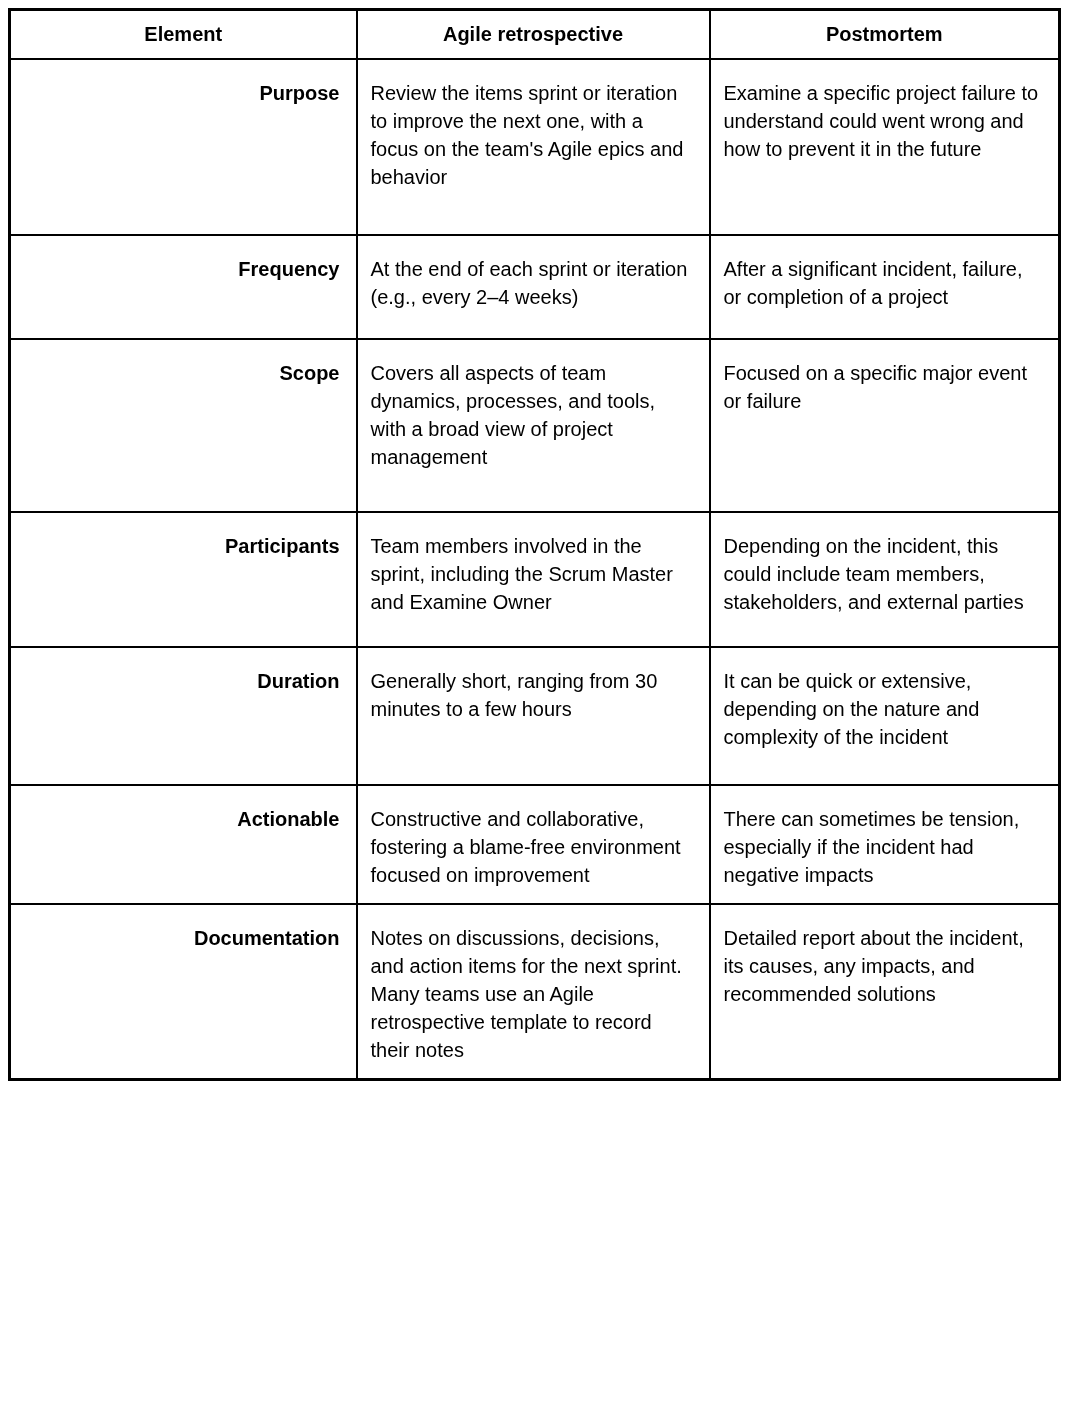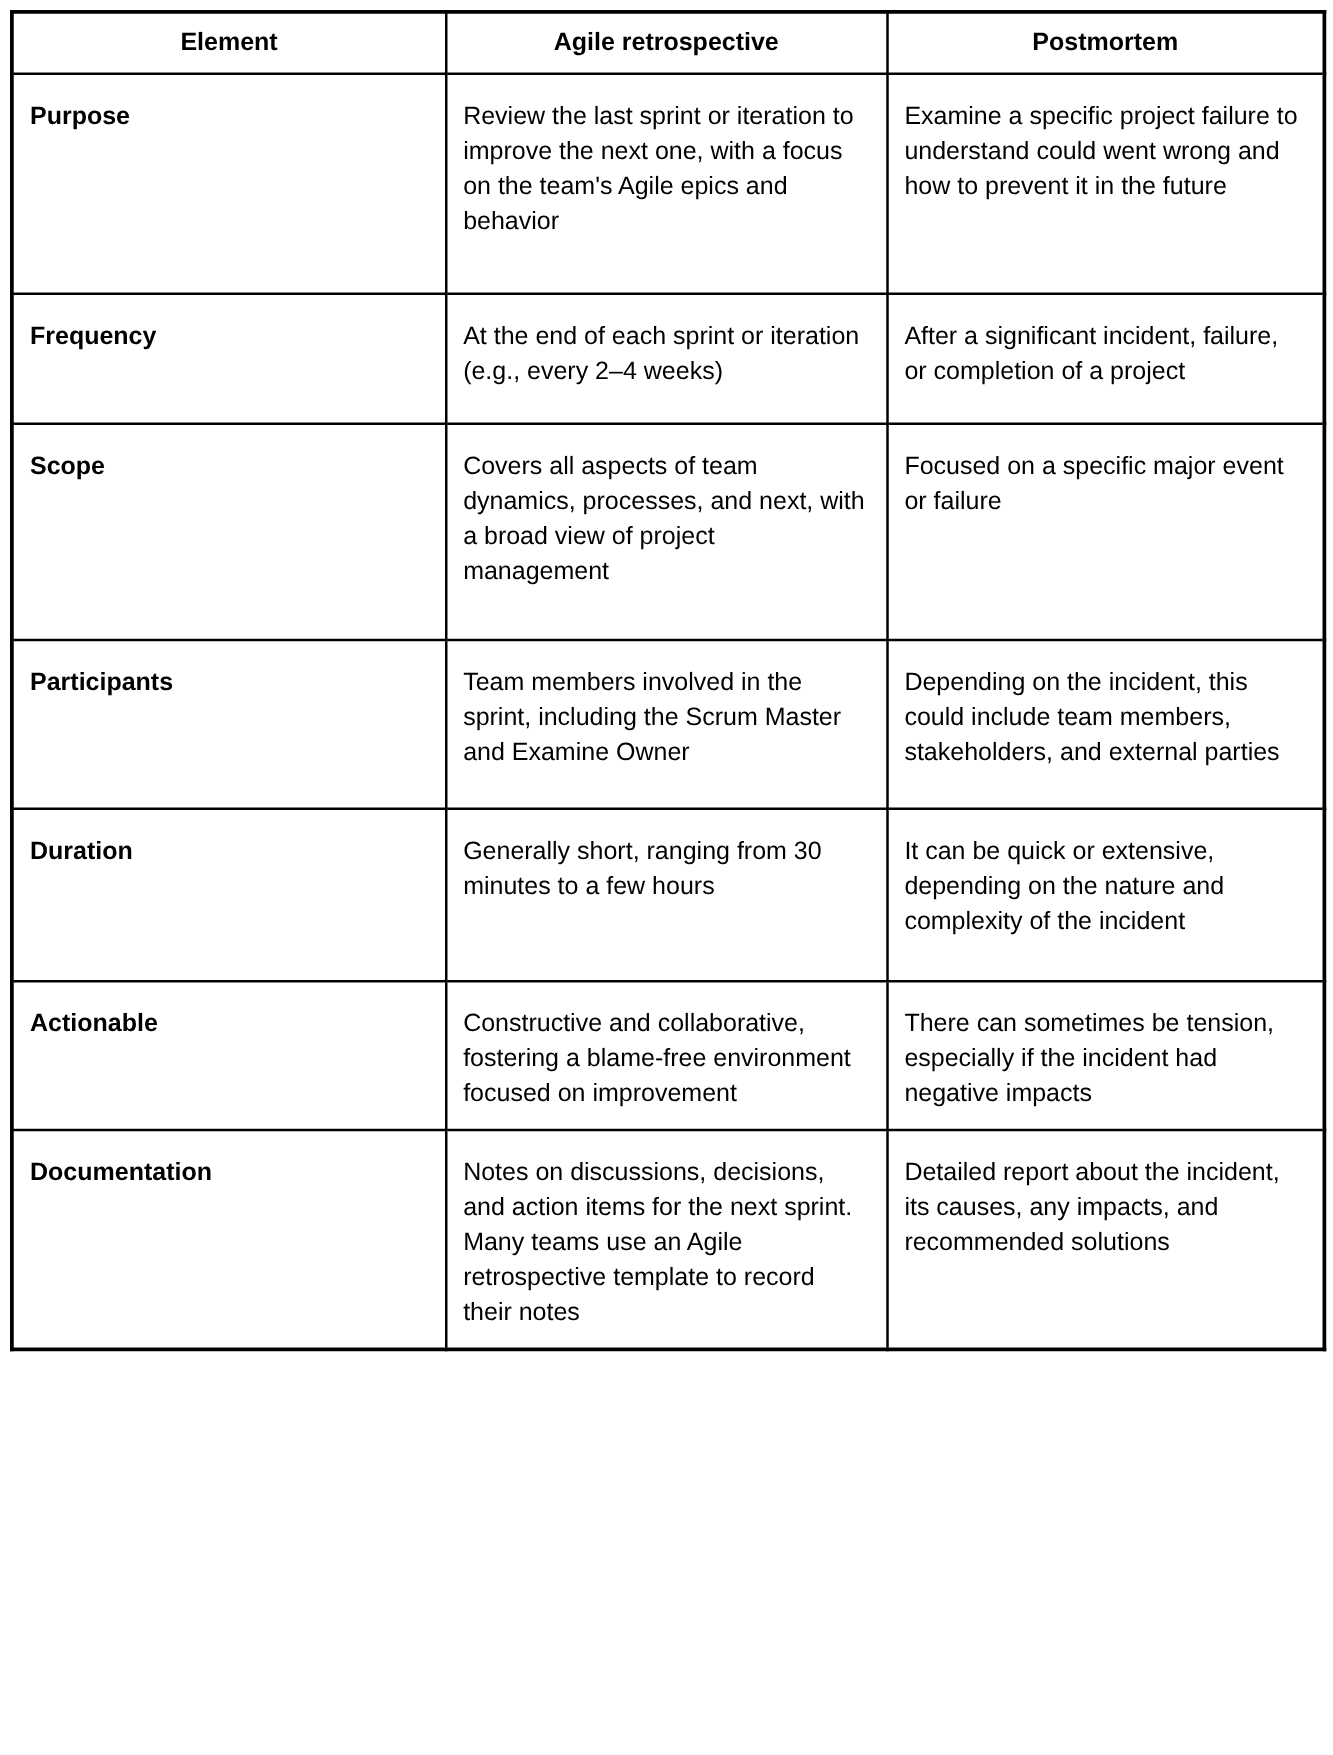--- a/index.html
+++ b/index.html
@@ -38,20 +38,21 @@
     padding: 2px 6px;
     font-size: 20px;
   }
   table.comparison td {
     vertical-align: top;
     padding: 19px 16px 14px 13px;
   }
   td.col-element {
     font-weight: bold;
     padding-left: 9px;
+    text-align: right;
   }
   
   tbody tr:nth-child(1) { height: 176px; }
   tbody tr:nth-child(2) { height: 104px; }
   tbody tr:nth-child(3) { height: 173px; }
   tbody tr:nth-child(4) { height: 135px; }
   tbody tr:nth-child(5) { height: 138px; }
   tbody tr:nth-child(6) { height: 112px; }
   tbody tr:nth-child(7) { height: 168px; }
   tbody tr:nth-child(8) { height: 140px; }
@@ -70,31 +71,31 @@
     <thead>
       <tr>
         <th>Element</th>
         <th>Agile retrospective</th>
         <th>Postmortem</th>
       </tr>
     </thead>
     <tbody>
       <tr>
         <td class="col-element">Purpose</td>
-        <td>Review the last sprint or iteration to improve the next one, with a focus on the team's Agile epics and behavior</td>
+        <td>Review the items sprint or iteration to improve the next one, with a focus on the team's Agile epics and behavior</td>
         <td>Examine a specific project failure to understand could went wrong and how to prevent it in the future</td>
       </tr>
       <tr>
         <td class="col-element">Frequency</td>
         <td>At the end of each sprint or iteration (e.g., every 2–4 weeks)</td>
         <td>After a significant incident, failure, or completion of a project</td>
       </tr>
       <tr>
         <td class="col-element">Scope</td>
-        <td>Covers all aspects of team dynamics, processes, and next, with a broad view of project management</td>
+        <td>Covers all aspects of team dynamics, processes, and tools, with a broad view of project management</td>
         <td>Focused on a specific major event or failure</td>
       </tr>
       <tr>
         <td class="col-element">Participants</td>
         <td>Team members involved in the sprint, including the Scrum Master and Examine Owner</td>
         <td>Depending on the incident, this could include team members, stakeholders, and external parties</td>
       </tr>
       <tr>
         <td class="col-element">Duration</td>
         <td>Generally short, ranging from 30 minutes to a few hours</td>

